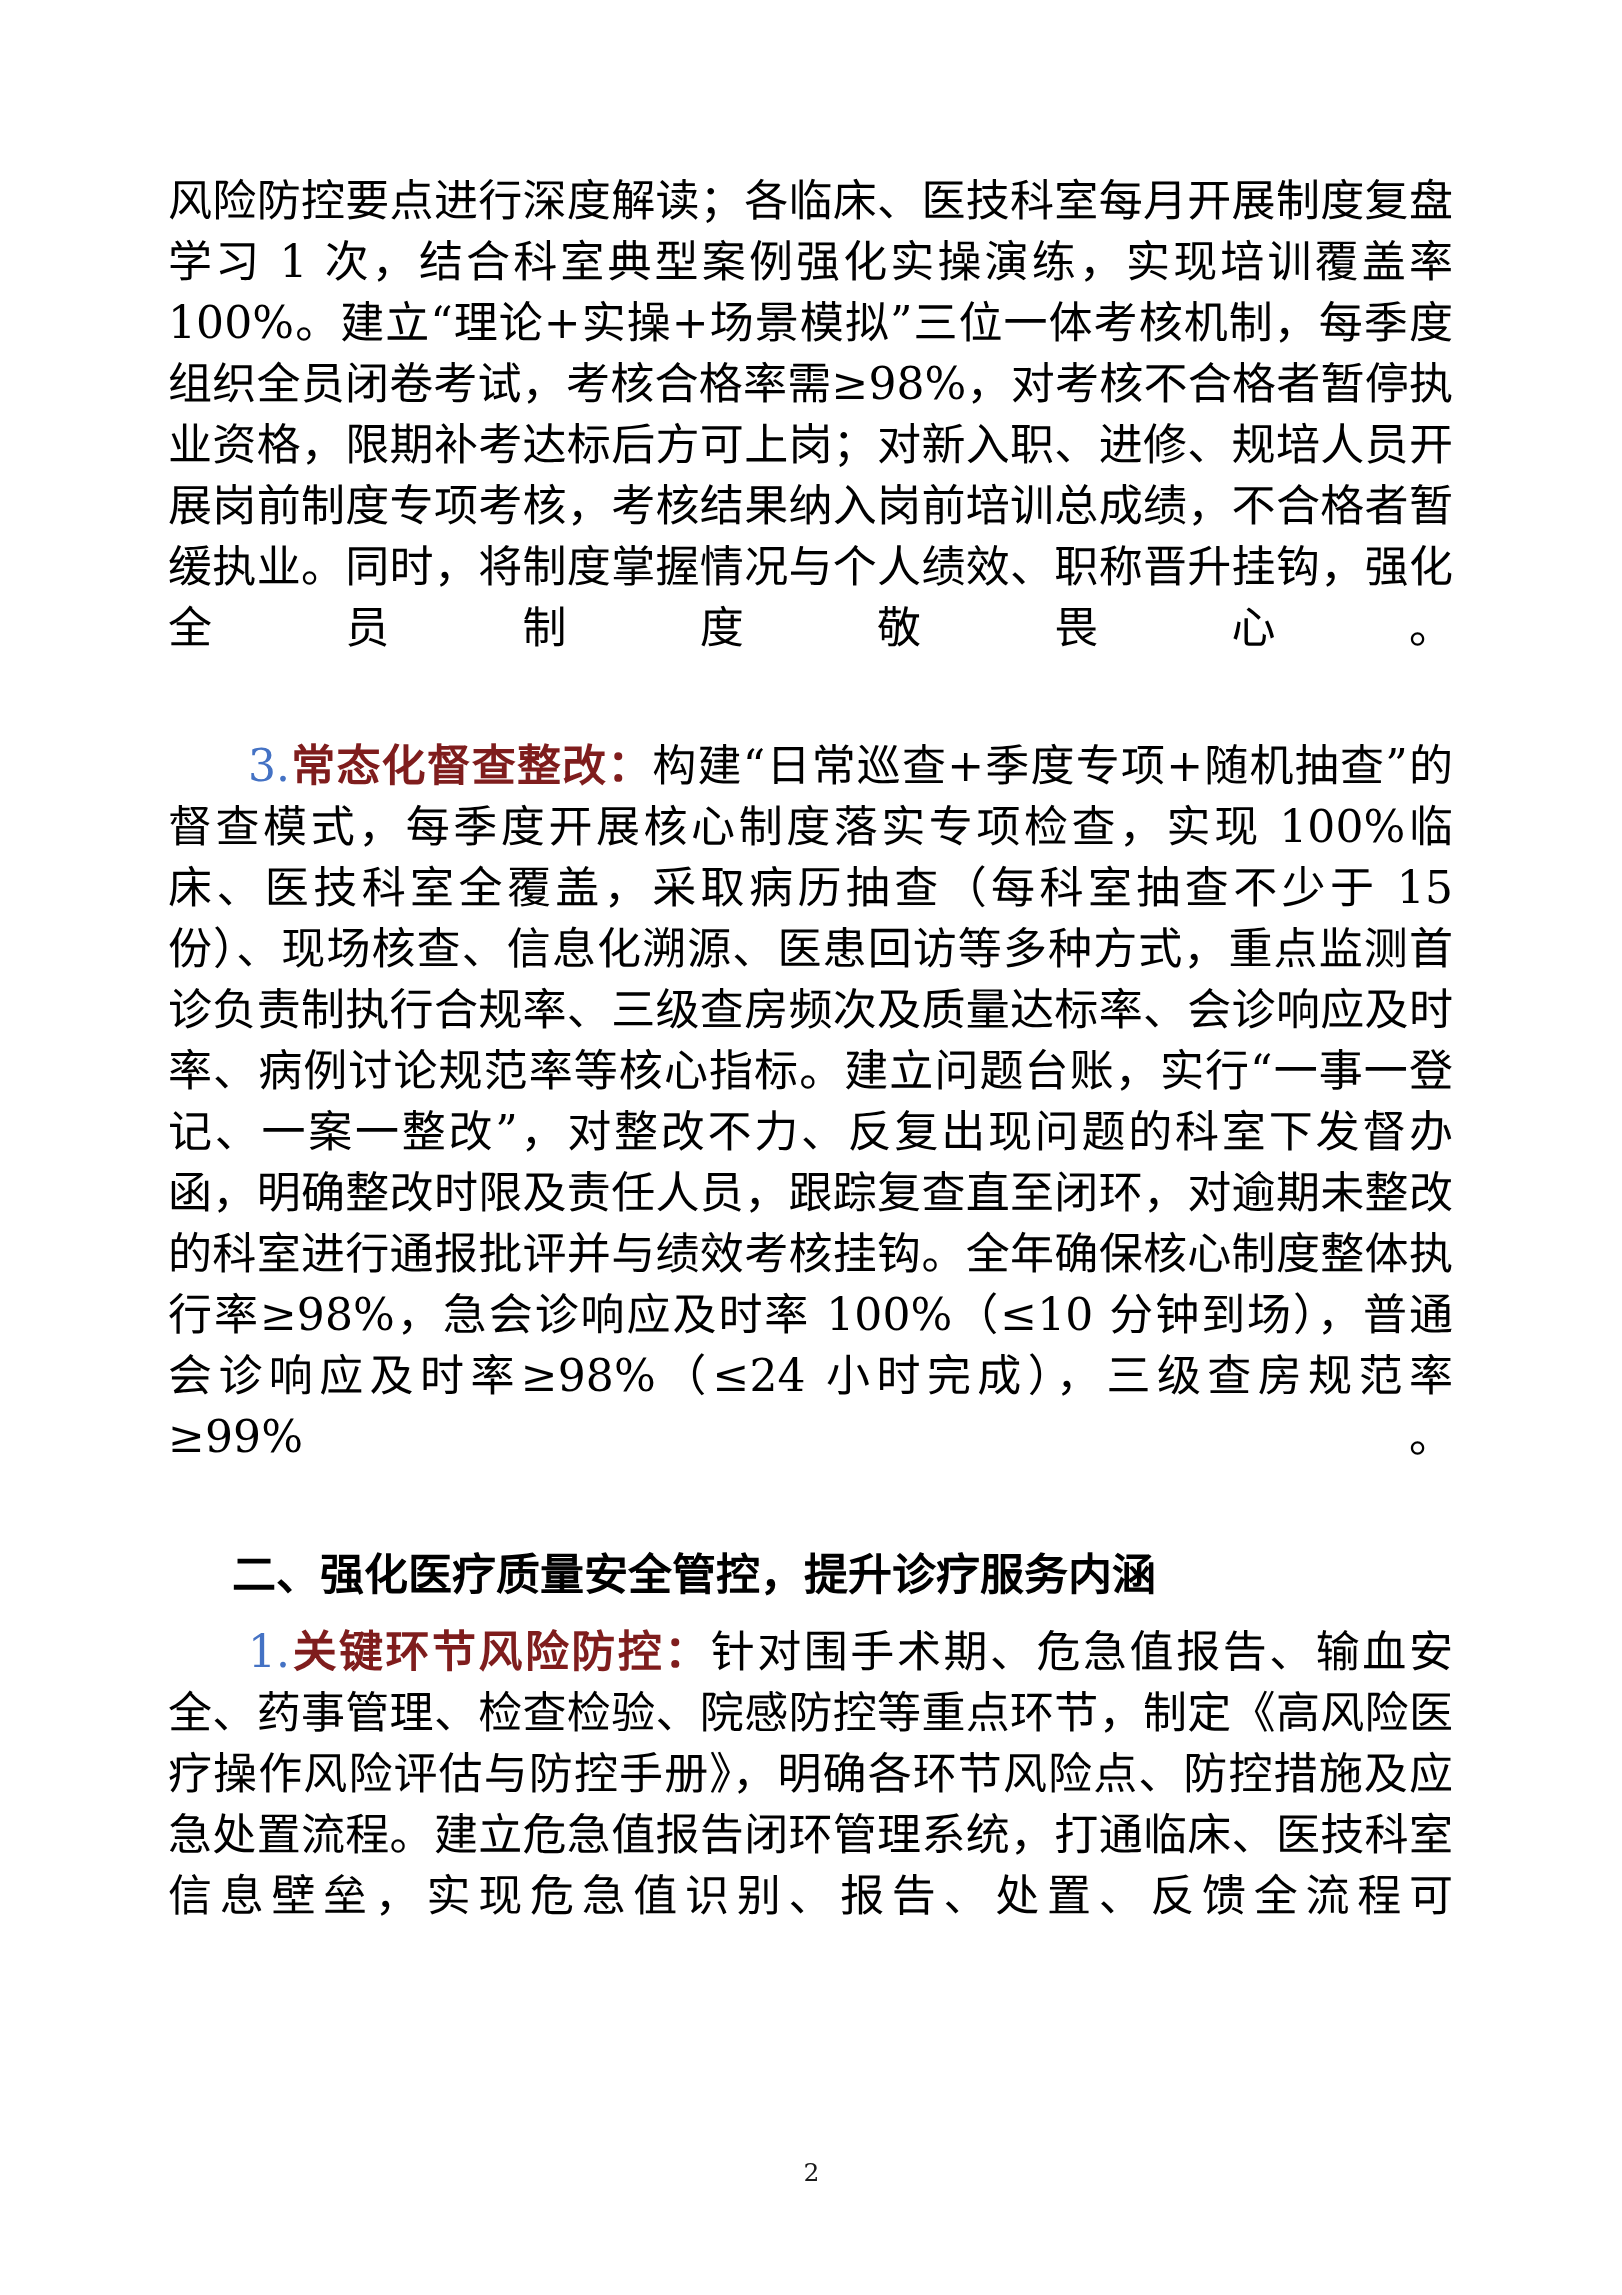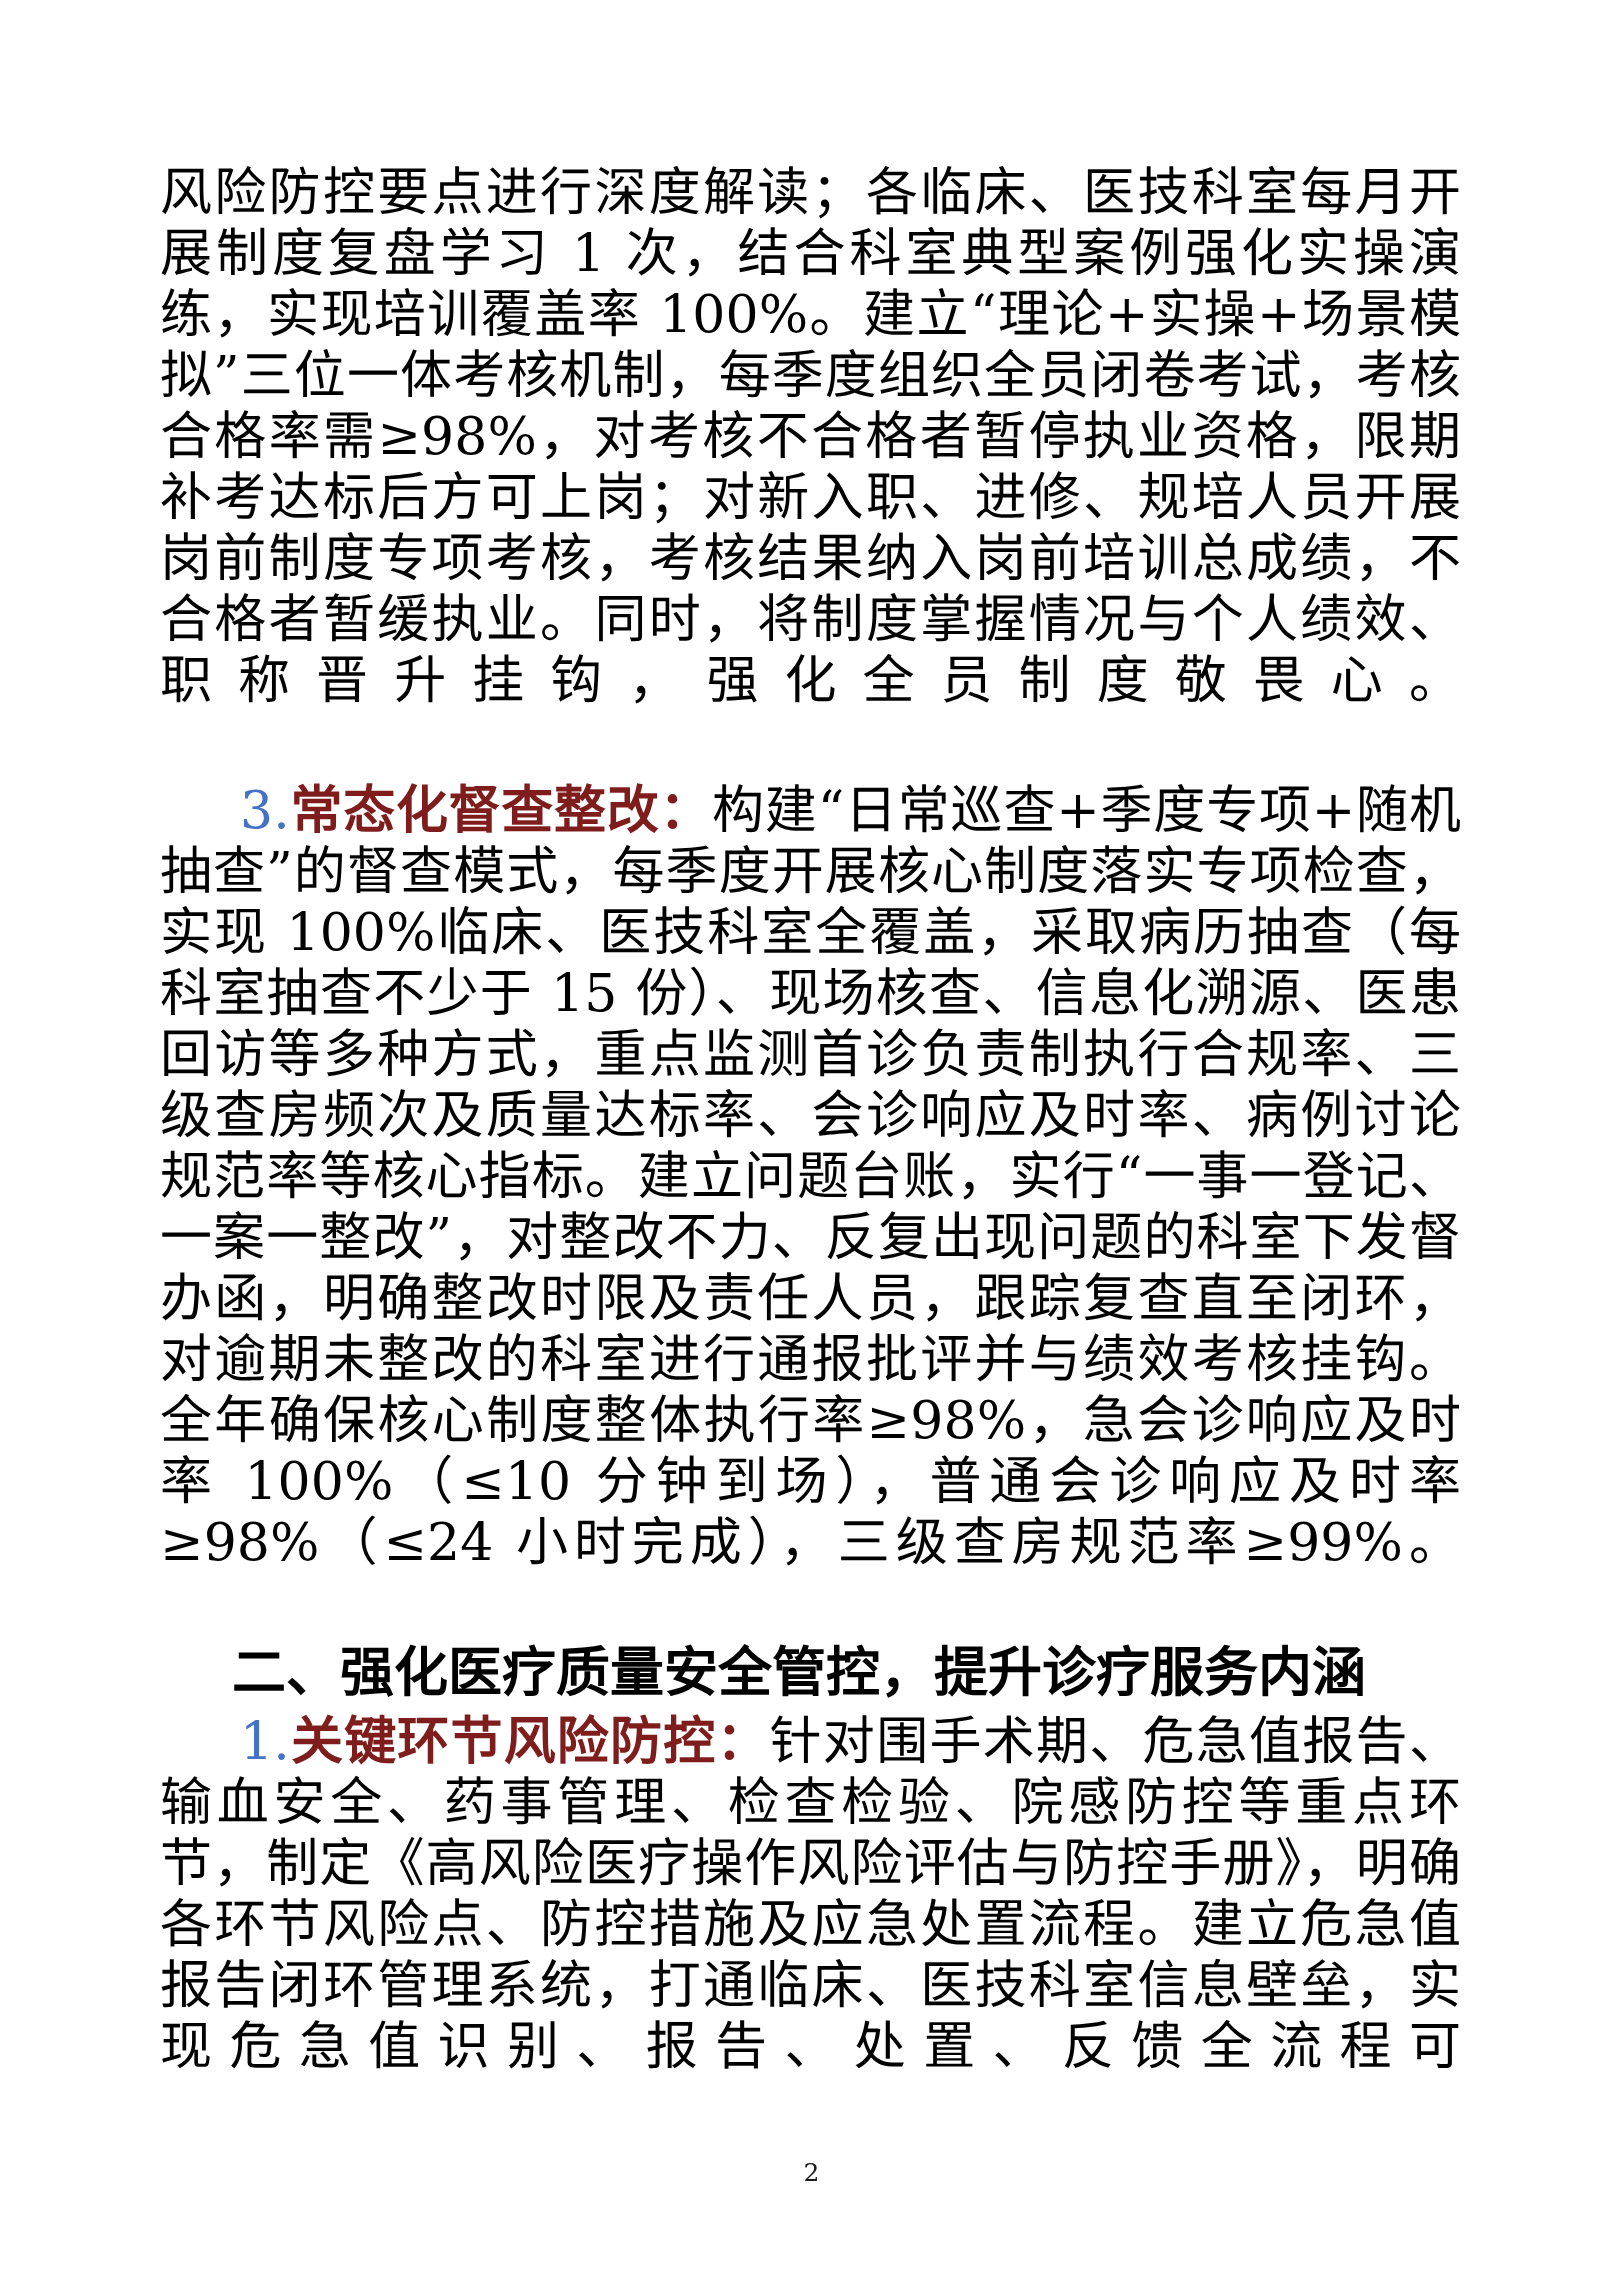--- a/index.html
+++ b/index.html
@@ -22,23 +22,23 @@
   
   .content {
     position: absolute;
     left: 152px;
     top: 154px;
     width: 1317px;
   }
 
   
   .para {
-    margin: 8px;
+    margin: 16px;
     font-family: "DejaVu Serif", "Liberation Serif", serif;
-    font-size: 52px;
+    font-size: 44px;
     line-height: 61px;
     color: #000000;
     text-align: justify;
     text-justify: inter-character;
     letter-spacing: 0.1px;
     font-weight: 400;
   }
 
   .para.indent {
     text-indent: 80px;
@@ -64,21 +64,21 @@
     font-weight: 700;
     color: #7f1d1d;
     letter-spacing: 0px;
   }
 
   
   .section-heading {
     margin: 0;
     font-family: "DejaVu Sans", "Liberation Sans", sans-serif;
     font-weight: 700;
-    font-size: 54px;
+    font-size: 44px;
     line-height: 61px;
     color: #000000;
     text-indent: 80px;
     letter-spacing: 0px;
   }
 
   
   .page-number {
     position: absolute;
     left: 0;

